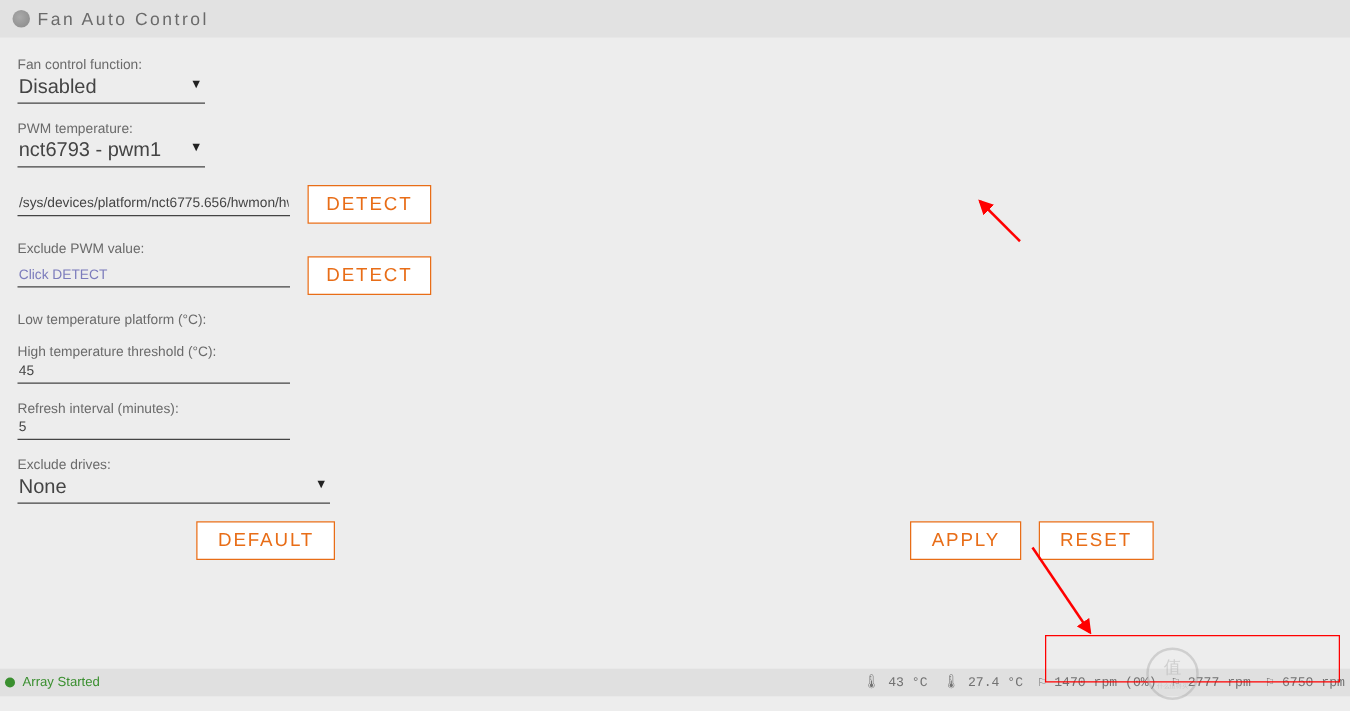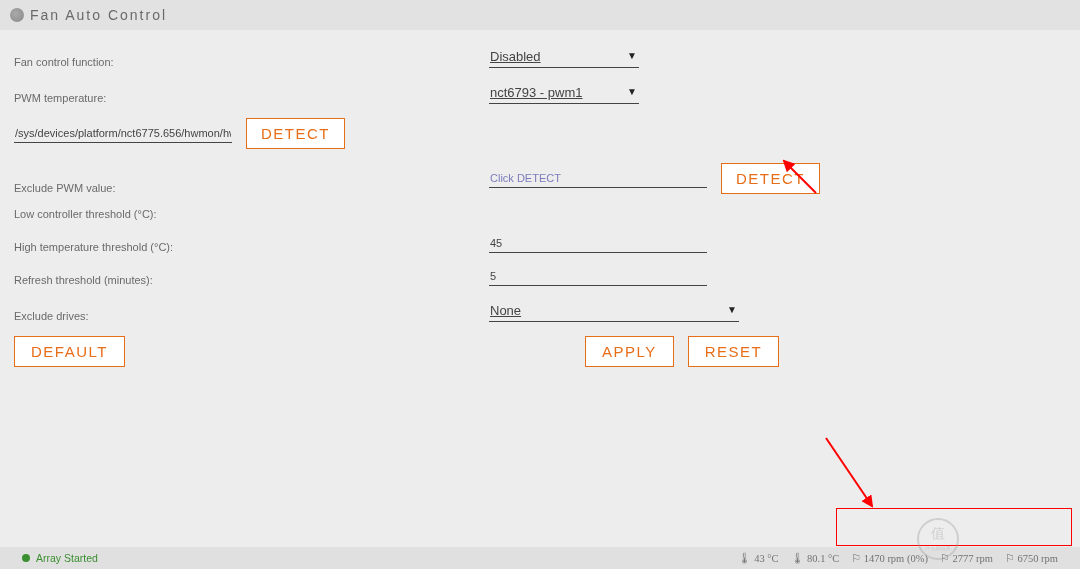--- a/index.html
+++ b/index.html
@@ -25,41 +25,41 @@
   }
   .header-icon {
     width: 14px; height: 14px;
     background: radial-gradient(circle at 40% 40%, #aaa, #888);
     border-radius: 50%;
     display: inline-block;
   }
   .content { padding: 16px 14px 6px 14px; }
   .row {
     display: flex;
-    align-items: flex-end;
+    align-items: flex-start;
     margin-bottom: 14px;
+    flex-direction: column;
   }
   .label-col {
     width: 475px;
     color: #6a6a6a;
     font-size: 11px;
   }
   .field-col { display: flex; align-items: center; gap: 14px; }
   .select-wrap {
     position: relative;
     border-bottom: 1px solid #444;
   }
   .select-wrap.wide  { width: 150px; }
   .select-wrap.full  { width: 250px; }
   .select-wrap .sel-text {
     display: block;
     padding: 3px 16px 3px 1px;
-    font-size: 13px;
+    font-size: 16px;
     color: #444;
-    text-decoration: underline;
   }
   .select-wrap .caret {
     position: absolute;
     right: 2px; top: 4px;
     font-size: 10px;
     color: #222;
   }
   input[type="text"], .input-line {
     border: none;
     border-bottom: 1px solid #444;
@@ -76,40 +76,40 @@
     border: 1px solid #e86d17;
     background: #fff;
     color: #e86d17;
     font-size: 15px;
     letter-spacing: 1.5px;
     padding: 6px 14px;
     cursor: pointer;
     font-weight: 500;
   }
   .btn.wide { padding: 6px 16px; }
-  .action-row { display: flex; gap: 460px; margin-top: 8px; }
+  .action-row { display: flex; gap: 460px; margin-top: 8px; justify-content: center; }
   .btn-group { display: flex; gap: 14px; }
   .footer {
     position: absolute;
-    left: 0; right: 0; bottom: 0;
+    left: 0; right: 0; bottom: 12px;
     height: 22px;
     background: #e0e0e0;
     display: flex;
     align-items: center;
     justify-content: space-between;
-    padding: 0 22px;
+    padding: 0 4px;
     font-size: 10.5px;
     color: #6a6a6a;
   }
   .footer .left { display: flex; align-items: center; gap: 6px; color: #3a8f2f; }
   .dot {
     width: 8px; height: 8px; border-radius: 50%;
     background: #3a8f2f; display: inline-block;
   }
-  .footer .right { display: flex; align-items: center; gap: 12px; font-family: Liberation Serif, serif; }
+  .footer .right { display: flex; align-items: center; gap: 12px; font-family: Liberation Mono, monospace; }
   .footer .grey { color: #727272; }
   .therm { font-size: 11px; }
   .fan-ico { font-size: 11px; }
   
   .ann-arrow1 {
     position: absolute;
     left: 778px; top: 155px;
     width: 40px; height: 40px;
     pointer-events: none;
   }
@@ -173,32 +173,32 @@
 
   <div class="row">
     <div class="label-col">Exclude PWM value:</div>
     <div class="field-col">
       <input type="text" class="input-line w220 ph" placeholder="Click DETECT" style="">
       <button class="btn">DETECT</button>
     </div>
   </div>
 
   <div class="row">
-    <div class="label-col">Low controller threshold (°C):</div>
+    <div class="label-col">Low temperature platform (°C):</div>
   </div>
 
   <div class="row">
     <div class="label-col">High temperature threshold (°C):</div>
     <div class="field-col">
       <input type="text" class="input-line w220" value="45" style="">
     </div>
   </div>
 
   <div class="row">
-    <div class="label-col">Refresh threshold (minutes):</div>
+    <div class="label-col">Refresh interval (minutes):</div>
     <div class="field-col">
       <input type="text" class="input-line w220" value="5" style="">
     </div>
   </div>
 
   <div class="row">
     <div class="label-col">Exclude drives:</div>
     <div class="field-col">
       <div class="select-wrap full">
         <span class="sel-text">None</span>
@@ -217,21 +217,21 @@
 
 </div>
 
 <div class="footer">
   <div class="left">
     <span class="dot"></span>
     <span>Array Started</span>
   </div>
   <div class="right">
     <span class="grey"><span class="therm">🌡</span> <span>43 °C</span></span>
-    <span class="grey"><span class="therm">🌡</span> <span>80.1 °C</span></span>
+    <span class="grey"><span class="therm">🌡</span> <span>27.4 °C</span></span>
     <span class="grey"><span class="fan-ico">⚐</span> <span>1470 rpm (0%)</span></span>
     <span class="grey"><span class="fan-ico">⚐</span> <span>2777 rpm</span></span>
     <span class="grey"><span class="fan-ico">⚐</span> <span>6750 rpm</span></span>
   </div>
 </div>
 
 <svg class="ann-arrow1" viewBox="0 0 40 40">
   <defs>
       <marker id="ah1" markerWidth="6" markerHeight="6" refX="5" refY="3" orient="auto">
         <path d="M0,0 L6,3 L0,6 Z" fill="red"></path>

